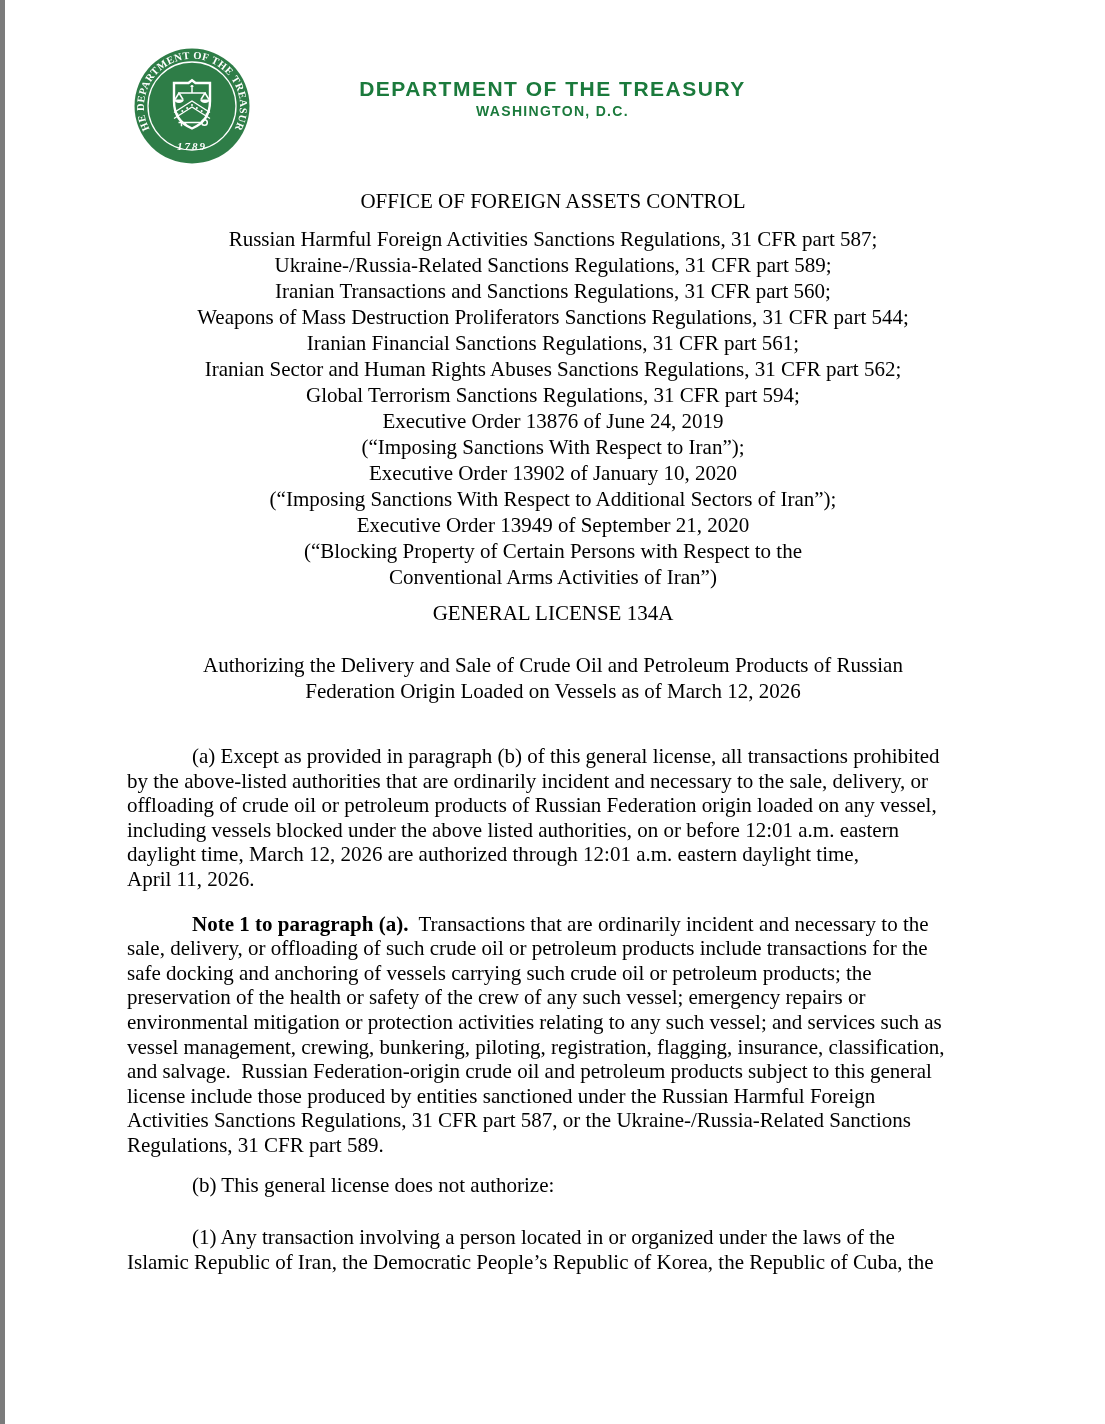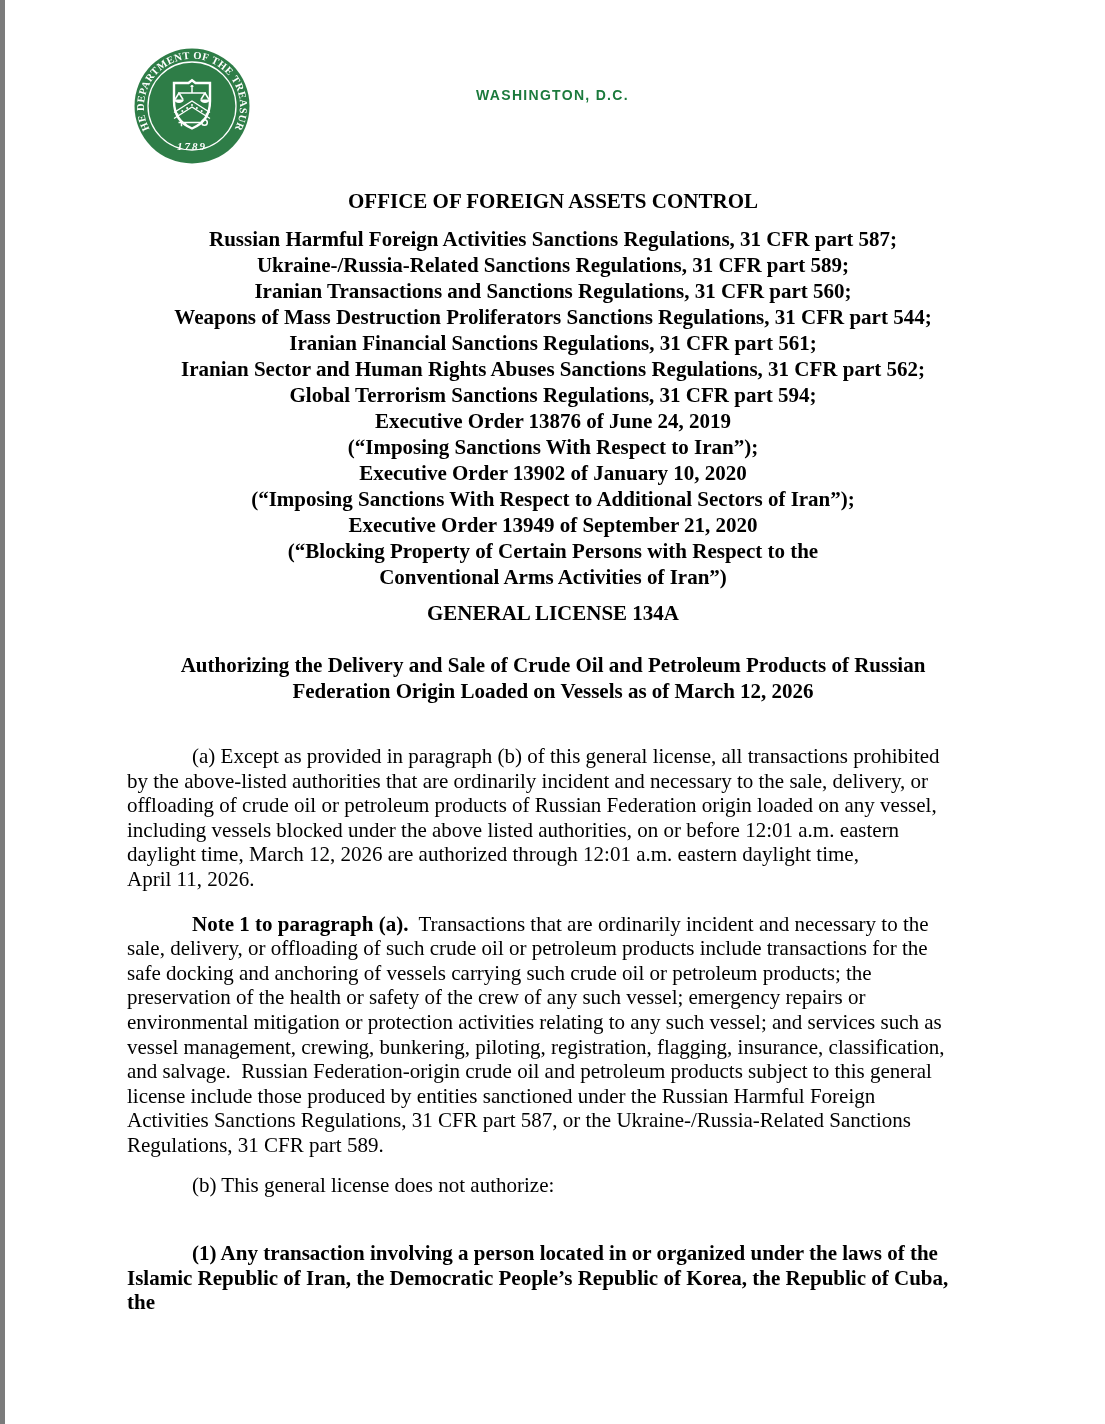--- a/index.html
+++ b/index.html
@@ -7,34 +7,34 @@
     position:relative;width:1105px;height:1424px;background:#ffffff;
     font-family:"Liberation Serif",serif;color:#000;overflow:hidden;
   }
   .edge{position:absolute;left:0;top:0;width:5px;height:1424px;background:#7b7b7b;}
   .seal{position:absolute;left:132px;top:46px;width:120px;height:120px;}
   .hdr-text{
     position:absolute;left:0;top:78px;width:1105px;text-align:center;
     font-family:"Liberation Sans",sans-serif;font-weight:bold;color:#1b7a3c;
   }
   .dept{font-size:21px;letter-spacing:1.5px;line-height:22px;}
-  .loc{font-size:14px;letter-spacing:1.3px;margin-top:10px;line-height:15px;}
+  .loc{font-size:14px;letter-spacing:1.3px;margin-top:4px;line-height:15px;}
   .content{
     position:absolute;left:127px;top:188px;width:852px;
     font-size:21px;line-height:24.6px;
   }
-  .h-center{text-align:center;font-weight:bold;line-height:26px;white-space:pre-line;margin:0;}
+  .h-center{text-align:center;font-weight:normal;line-height:26px;white-space:pre-line;margin:0;}
   .authorities{margin-top:12px;}
   .license{margin-top:10px;}
   .subject{margin-top:26px;}
   .para{margin:0;white-space:pre-line;text-indent:65px;}
   .para-a{margin-top:40px;}
   .para-note{margin-top:20px;}
   .para-b{margin-top:15px;}
-  .para-b1{margin-top:44px;font-weight:bold;}
+  .para-b1{margin-top:28px;}
   .para b{font-weight:bold;}
 </style>
 </head>
 <body>
 
 <div class="page">
   <div class="edge"></div>
 
   <svg class="seal" viewBox="0 0 120 120" xmlns="http://www.w3.org/2000/svg" xmlns:xlink="http://www.w3.org/1999/xlink">
     <circle cx="60" cy="60" r="57.5" fill="#2e7d47"></circle>
@@ -70,20 +70,21 @@
       </g>
       <g stroke="#ffffff" stroke-width="1.5" fill="none">
         <circle cx="72.5" cy="76.5" r="2.8"></circle>
         <path d="M46.5,76.5 L69.7,76.5"></path>
         <path d="M49.5,76.5 L49.5,80.2 M53.5,76.5 L53.5,79.6"></path>
       </g>
     </g>
   </svg>
 
   <div class="hdr-text">
+    <div class="dept">DEPARTMENT OF THE TREASURY</div>
     <div class="loc">WASHINGTON, D.C.</div>
   </div>
 
   <main class="content">
     <div class="h-center office">OFFICE OF FOREIGN ASSETS CONTROL</div>
     <div class="h-center authorities">Russian Harmful Foreign Activities Sanctions Regulations, 31 CFR part 587;
 Ukraine-/Russia-Related Sanctions Regulations, 31 CFR part 589;
 Iranian Transactions and Sanctions Regulations, 31 CFR part 560;
 Weapons of Mass Destruction Proliferators Sanctions Regulations, 31 CFR part 544;
 Iranian Financial Sanctions Regulations, 31 CFR part 561;

